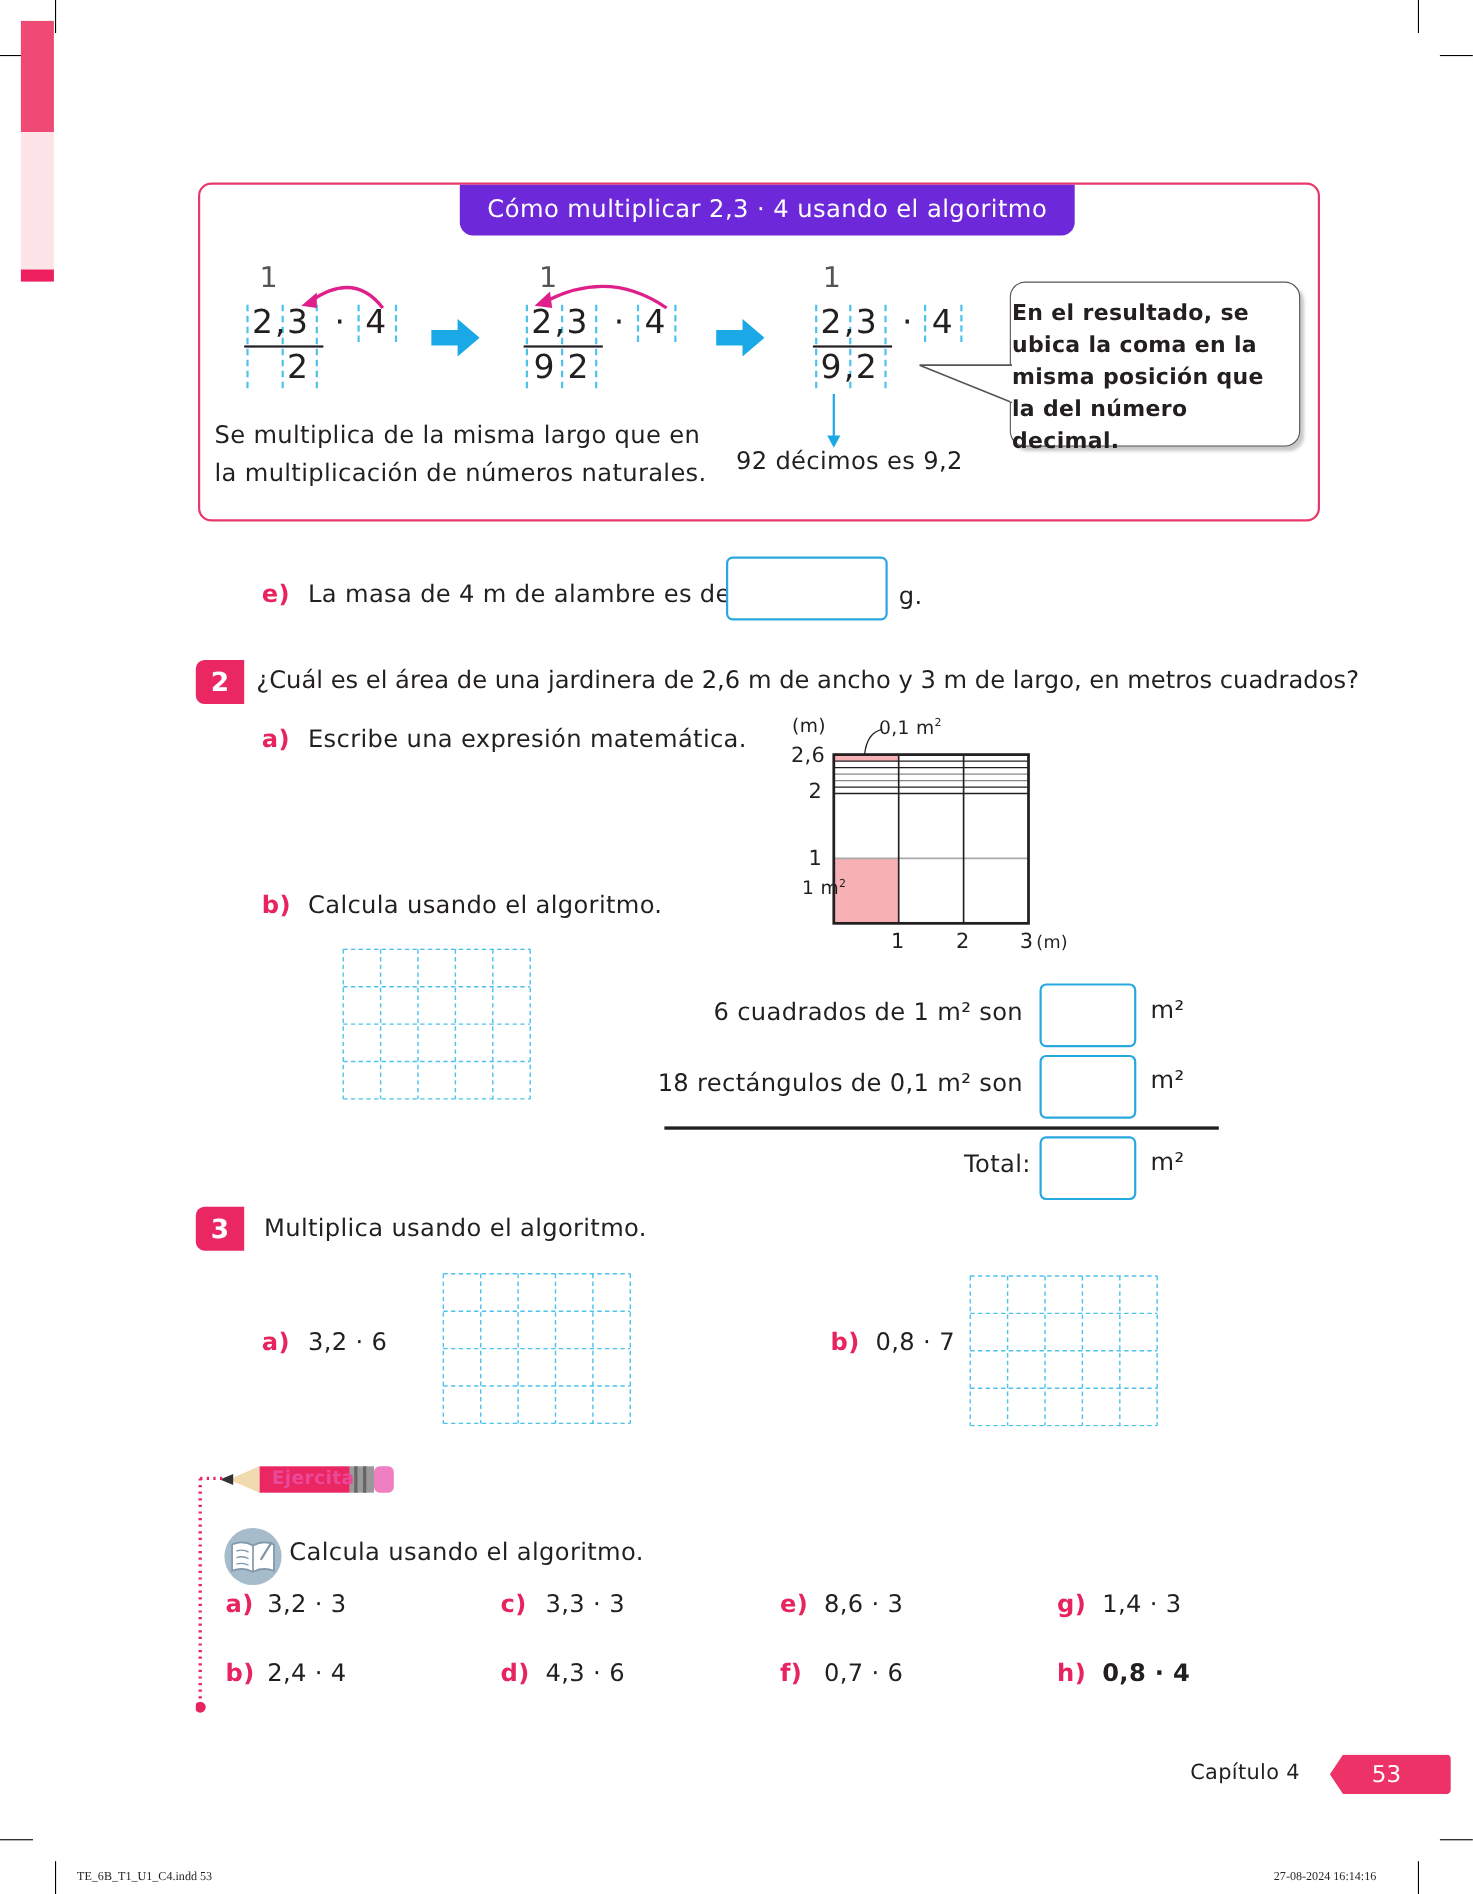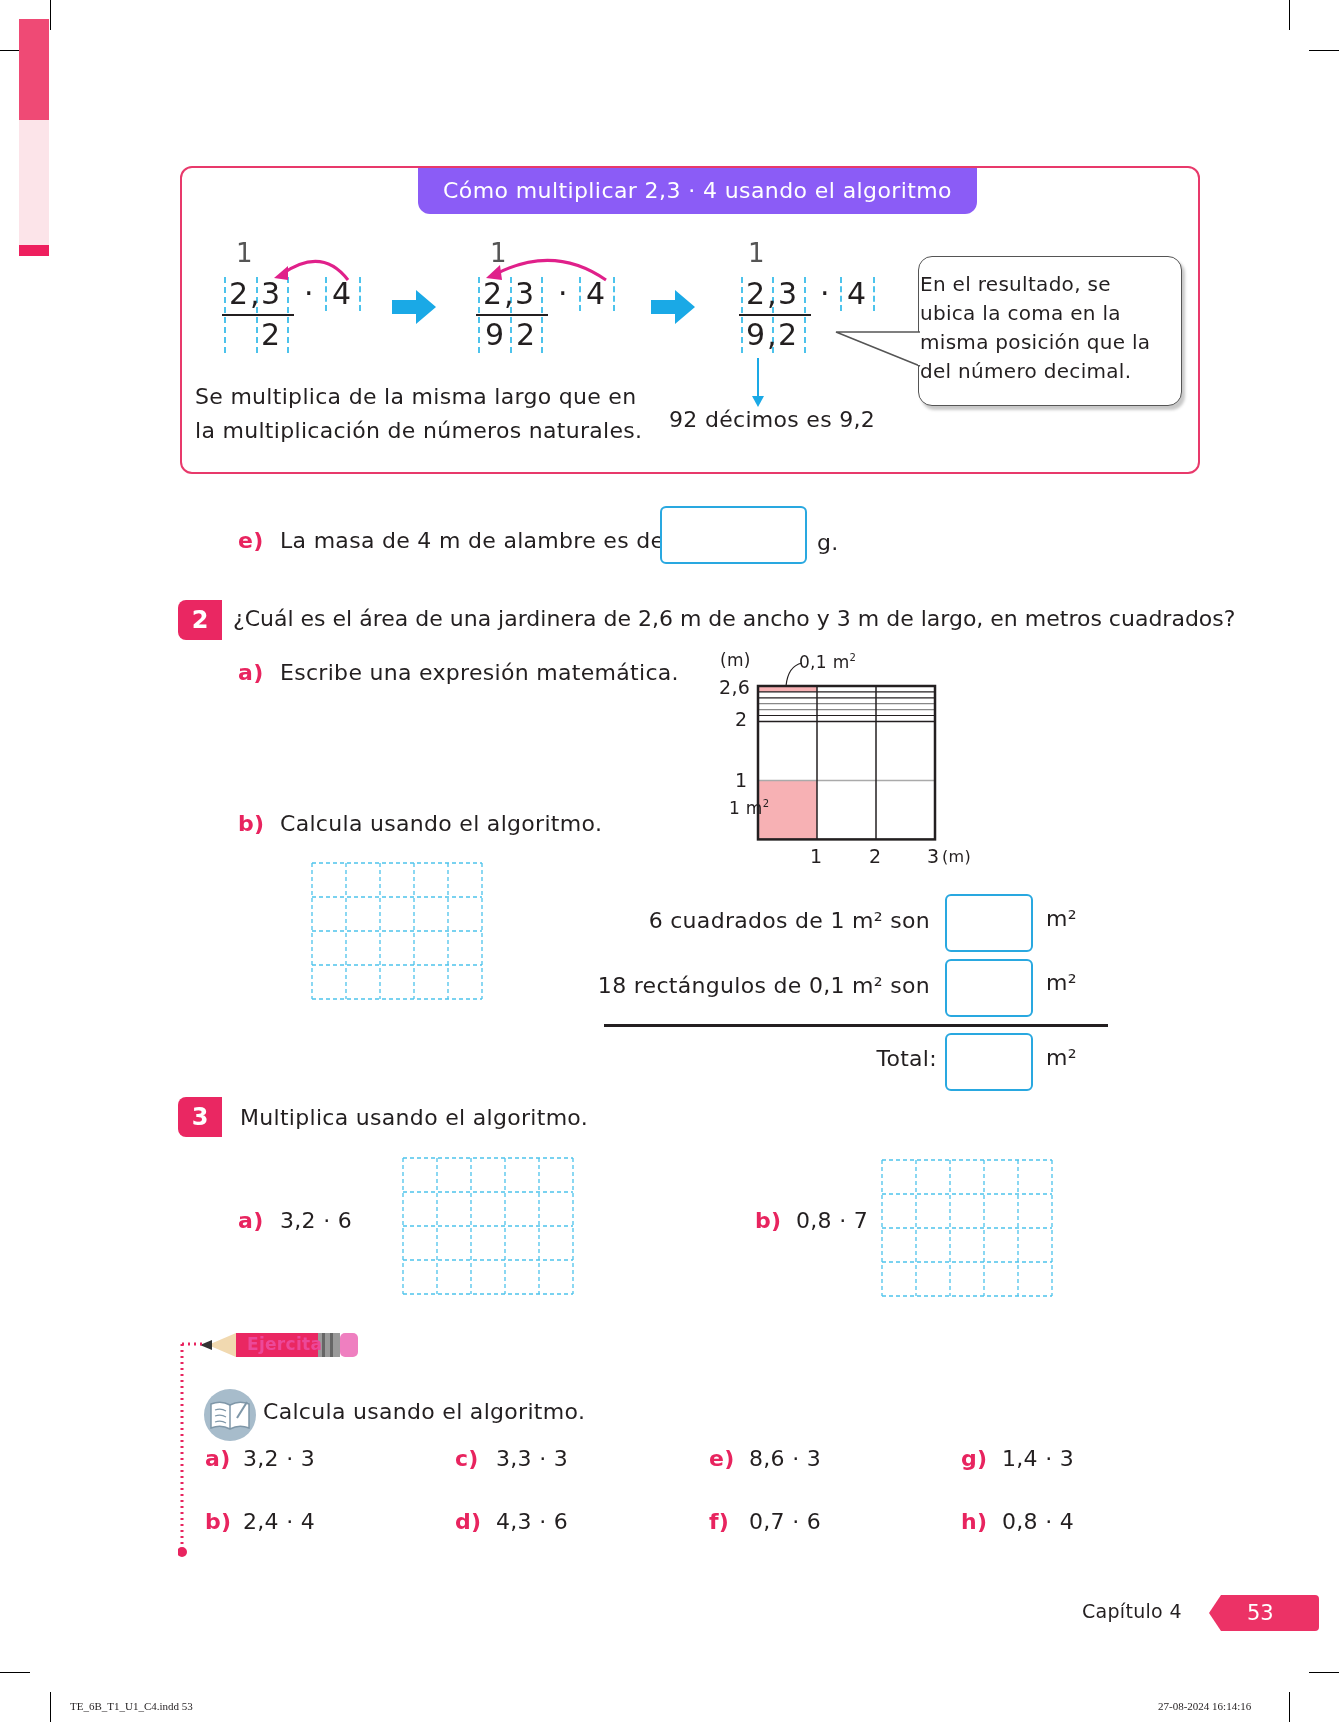--- a/index.html
+++ b/index.html
@@ -7,21 +7,21 @@
   body { position: relative; font-family: "DejaVu Sans", sans-serif; color: #231f20; }
   .abs { position: absolute; }
   .crop { position: absolute; background: #000; }
   .sidebar-dark { position: absolute; left: 19px; width: 30px; background: #ef4a75; }
   .sidebar-light { position: absolute; left: 19px; width: 30px; background: #fce4e9; }
   .txt { position: absolute; white-space: nowrap; font-size: 22px; letter-spacing: 0.3px; }
   .pink { color: #e8245f; font-weight: bold; }
 
   
   .mainbox { position: absolute; left: 180px; top: 166px; width: 1020px; height: 308px; border: 2.5px solid #e8396b; border-radius: 12px; }
-  .titletab { position: absolute; left: 418px; top: 168px; width: 559px; height: 46px; background: #8b5cf6; border-radius: 0 0 12px 12px; color: #fff; font-size: 22px; text-align: center; line-height: 46px; letter-spacing: 0.4px; }
+  .titletab { position: absolute; left: 418px; top: 168px; width: 559px; height: 46px; background: #6d28d9; border-radius: 0 0 12px 12px; color: #fff; font-size: 22px; text-align: center; line-height: 46px; letter-spacing: 0.4px; }
   .vline { position: absolute; width: 0; border-left: 2px dashed #4dc3ec; }
   .hline { position: absolute; height: 2px; background: #231f20; }
   .arrow-right { position: absolute; width: 44px; height: 34px; }
 
   .bubble { position: absolute; left: 918px; top: 256px; width: 264px; height: 150px; border: 1.5px solid #555; border-radius: 14px; background: #fff; box-shadow: 3px 4px 3px #c8c8c8; }
   .bubble-text { position: absolute; left: 920px; top: 270px; font-size: 20px; line-height: 29px; white-space: normal; width: 250px; letter-spacing: 0.3px; }
 
   .answerbox { position: absolute; border: 2px solid #29a8e0; border-radius: 6px; background: #fff; }
 
   .badge { position: absolute; width: 44px; height: 40px; background: #ea2762; color: #fff; font-weight: bold; font-size: 24px; text-align: center; line-height: 40px; border-radius: 8px 0 0 8px; }
@@ -124,21 +124,21 @@
 
 <div class="txt" style="left:195px;top:384px;">Se multiplica de la misma largo que en</div>
 <div class="txt" style="left:195px;top:418px;">la multiplicación de números naturales.</div>
 <div class="txt" style="left:669px;top:407px;">92 décimos es 9,2</div>
 
 <div class="bubble"></div>
 <svg class="abs" style="left:834px;top:324px;" width="90" height="60">
   <path d="M86 8 L2 8 L86 42" fill="#fff" stroke="#555" stroke-width="1.5"></path>
   <rect x="84" y="9" width="6" height="32" fill="#fff"></rect>
 </svg>
-<div class="bubble-text" style="white-space:normal;">En el resultado, se ubica la coma en la misma posición que la del número decimal.</div>
+<div class="bubble-text" style="white-space:normal;font-weight:bold;">En el resultado, se ubica la coma en la misma posición que la del número decimal.</div>
 
 <div class="txt pink" style="left:238px;top:528px;">e)</div>
 <div class="txt" style="left:280px;top:528px;">La masa de 4 m de alambre es de</div>
 <div class="answerbox" style="left:660px;top:506px;width:147px;height:58px;"></div>
 <div class="txt" style="left:817px;top:530px;">g.</div>
 
 <div class="badge" style="left:178px;top:600px;">2</div>
 <div class="txt" style="left:233px;top:606px;font-size:22px;letter-spacing:0;">¿Cuál es el área de una jardinera de 2,6 m de ancho y 3 m de largo, en metros cuadrados?</div>
 
 <div class="txt pink" style="left:238px;top:660px;">a)</div>
@@ -283,19 +283,19 @@
   <div class="txt" style="left:496px;top:1509px;">4,3 · 6</div>
 
   <div class="txt pink" style="left:709px;top:1446px;">e)</div>
   <div class="txt" style="left:749px;top:1446px;">8,6 · 3</div>
   <div class="txt pink" style="left:709px;top:1509px;">f)</div>
   <div class="txt" style="left:749px;top:1509px;">0,7 · 6</div>
 
   <div class="txt pink" style="left:961px;top:1446px;">g)</div>
   <div class="txt" style="left:1002px;top:1446px;">1,4 · 3</div>
   <div class="txt pink" style="left:961px;top:1509px;">h)</div>
-  <div class="txt" style="left:1002px;top:1509px;">0,8 · 4</div>
+  <div class="txt" style="left:1002px;top:1509px;font-weight:bold;">0,8 · 4</div>
 </div>
 
 <div class="txt" style="left:1082px;top:1600px;font-size:19px;">Capítulo 4</div>
 <div class="pagenum-tab">53</div>
 <div class="footer-text" style="left:70px;top:1700px;">TE_6B_T1_U1_C4.indd   53</div>
 <div class="footer-text" style="left:1158px;top:1700px;">27-08-2024   16:14:16</div>
 
 </body></html>

